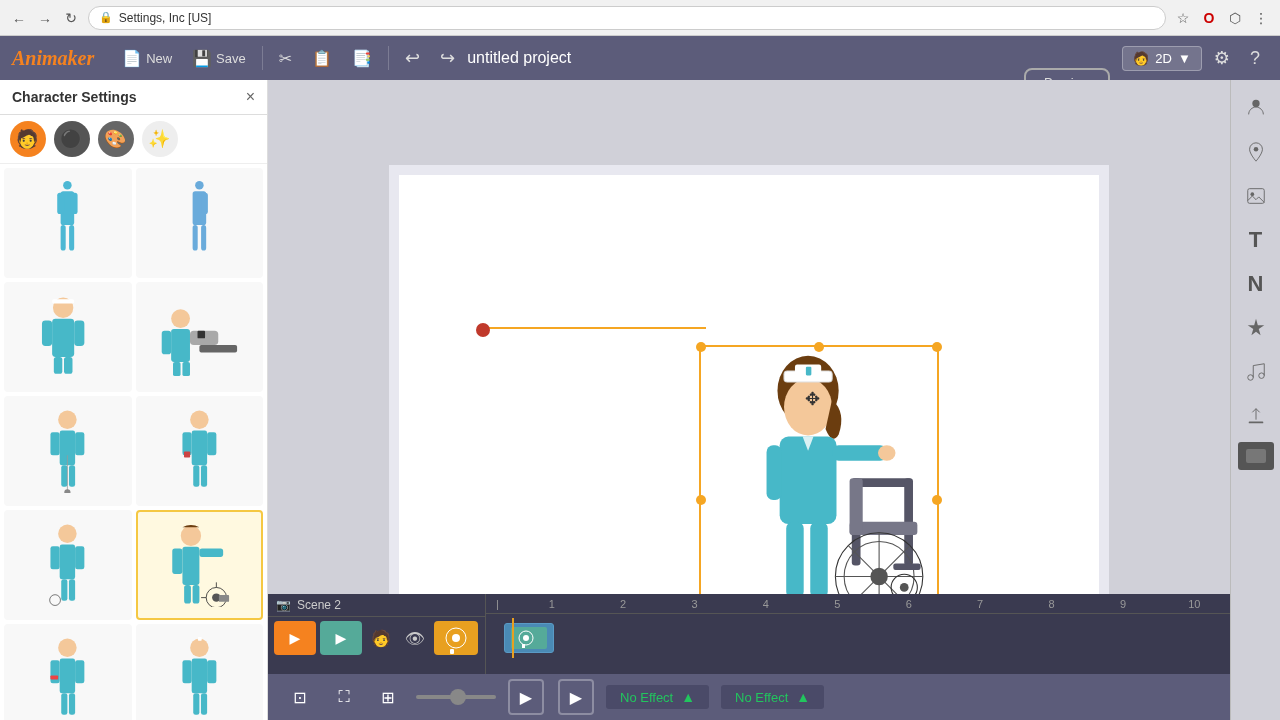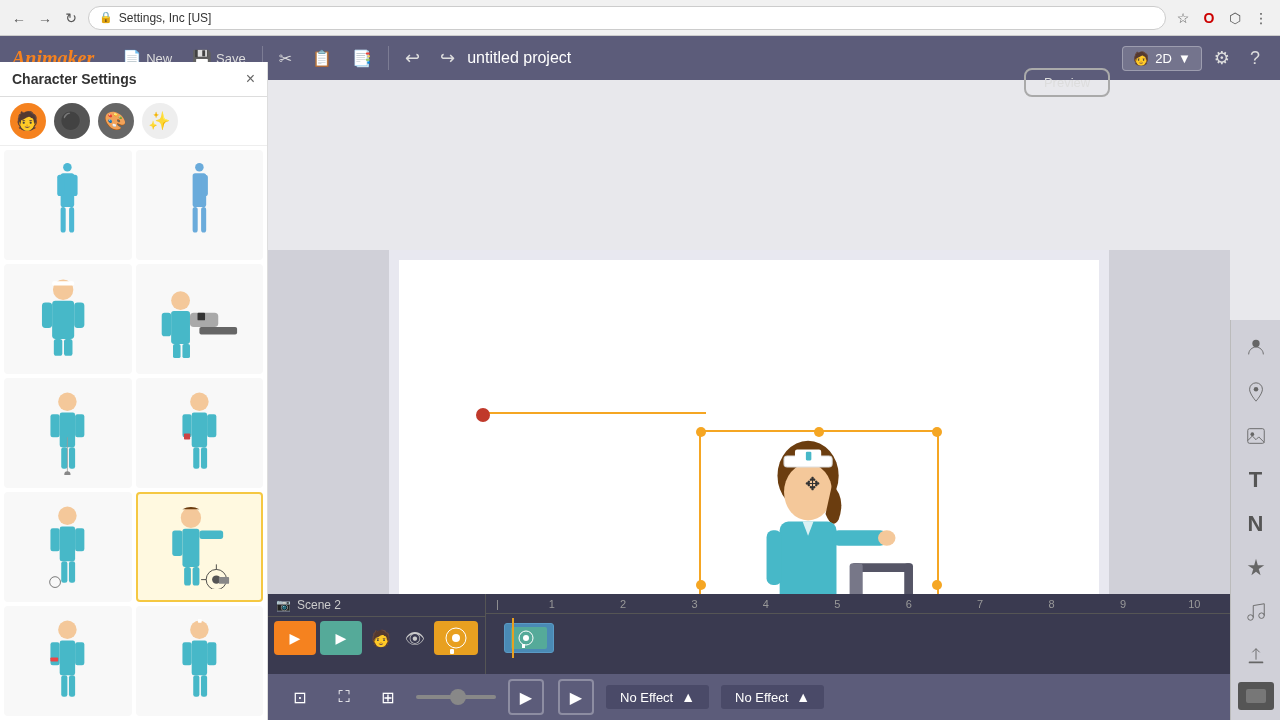--- a/index.html
+++ b/index.html
@@ -90,21 +90,20 @@
     .gear-btn, .help-btn {
       background: none; border: none; color: #ddd;
       font-size: 18px; cursor: pointer; padding: 4px 8px;
     }
 
     
     .main-layout {
       display: flex;
       height: calc(720px - 36px - 44px);
       position: relative;
-      align-items: flex-end;
     }
 
     
     .left-panel {
       width: 268px;
       background: #fff;
       border-right: 1px solid #ddd;
       display: flex;
       flex-direction: column;
     }
@@ -259,21 +258,21 @@
     .slider-thumb {
       position: absolute;
       top: -6px;
       left: 42%;
       width: 16px; height: 16px;
       background: #888;
       border-radius: 50%;
     }
     .effect-label {
       background: #4a4a68;
-      color: #ffffff;
+      color: #22c55e;
       padding: 4px 14px;
       border-radius: 3px;
       font-size: 13px;
       display: flex; align-items: center; gap: 8px;
     }
 
     
     .right-sidebar {
       width: 50px;
       background: #d0d0d8;

